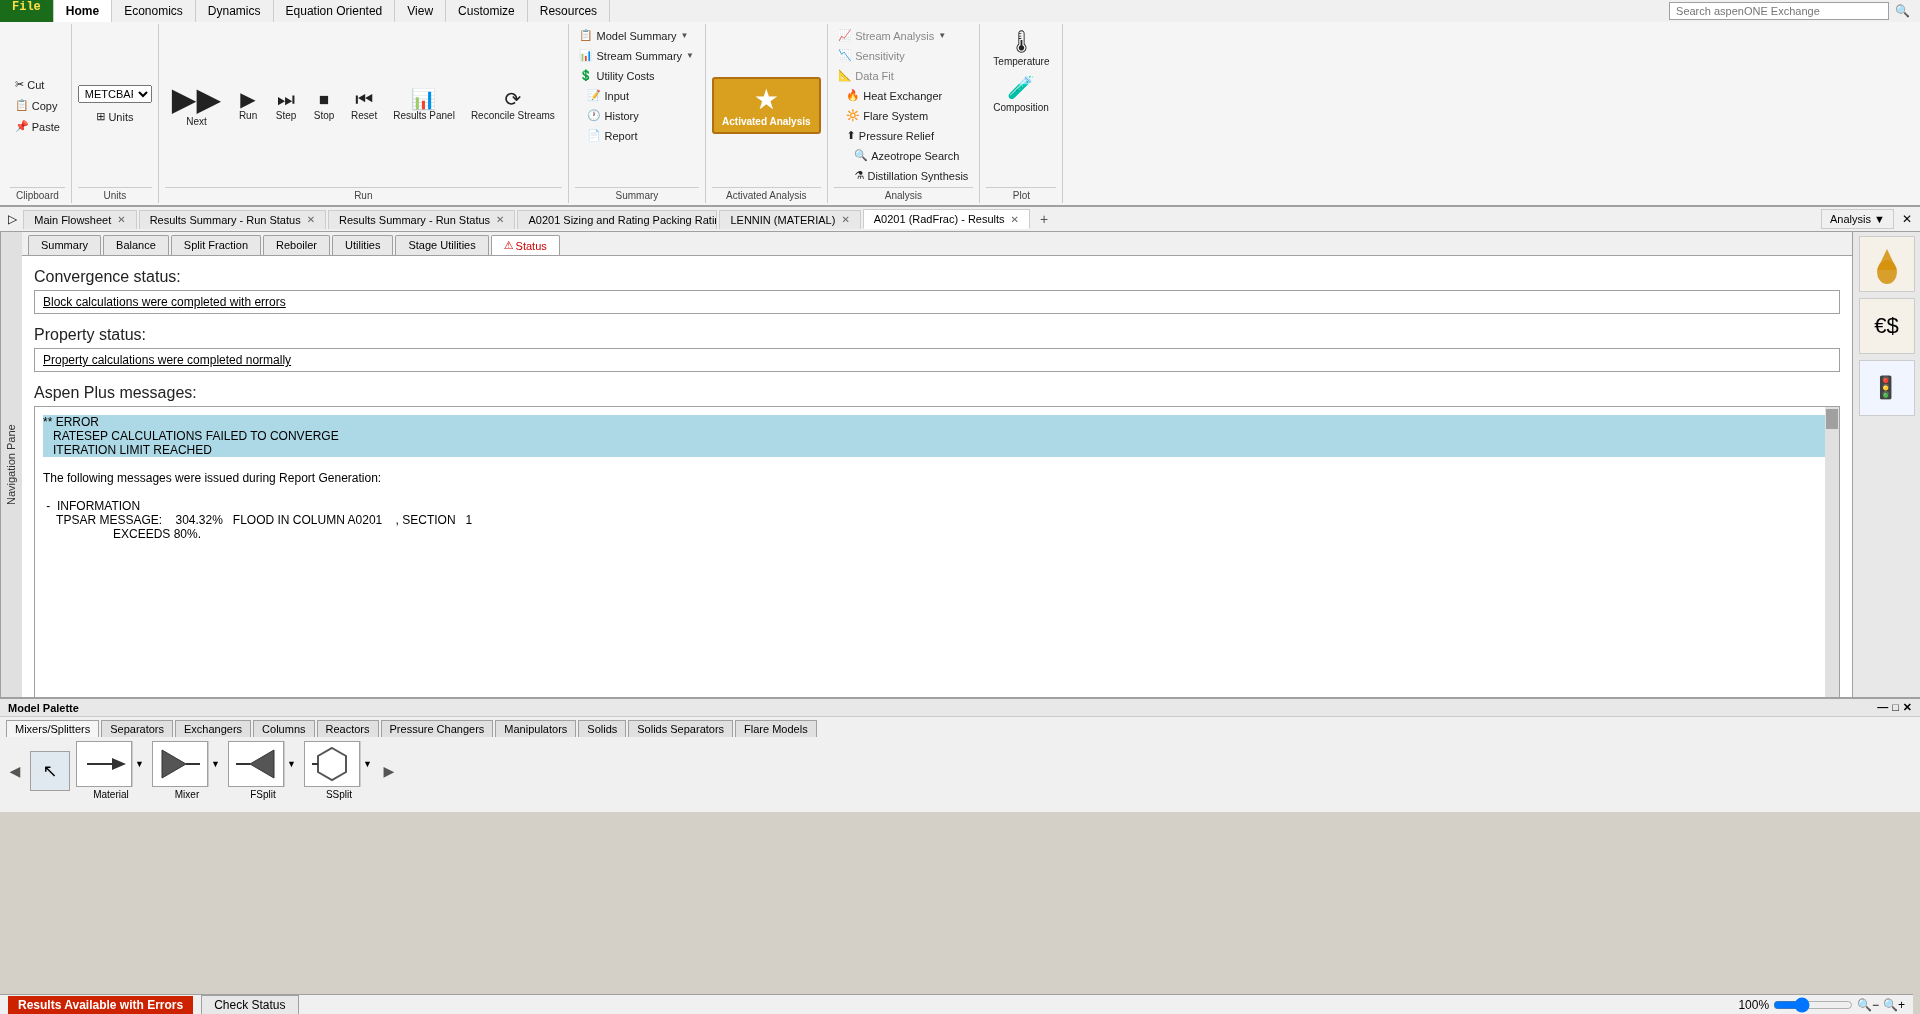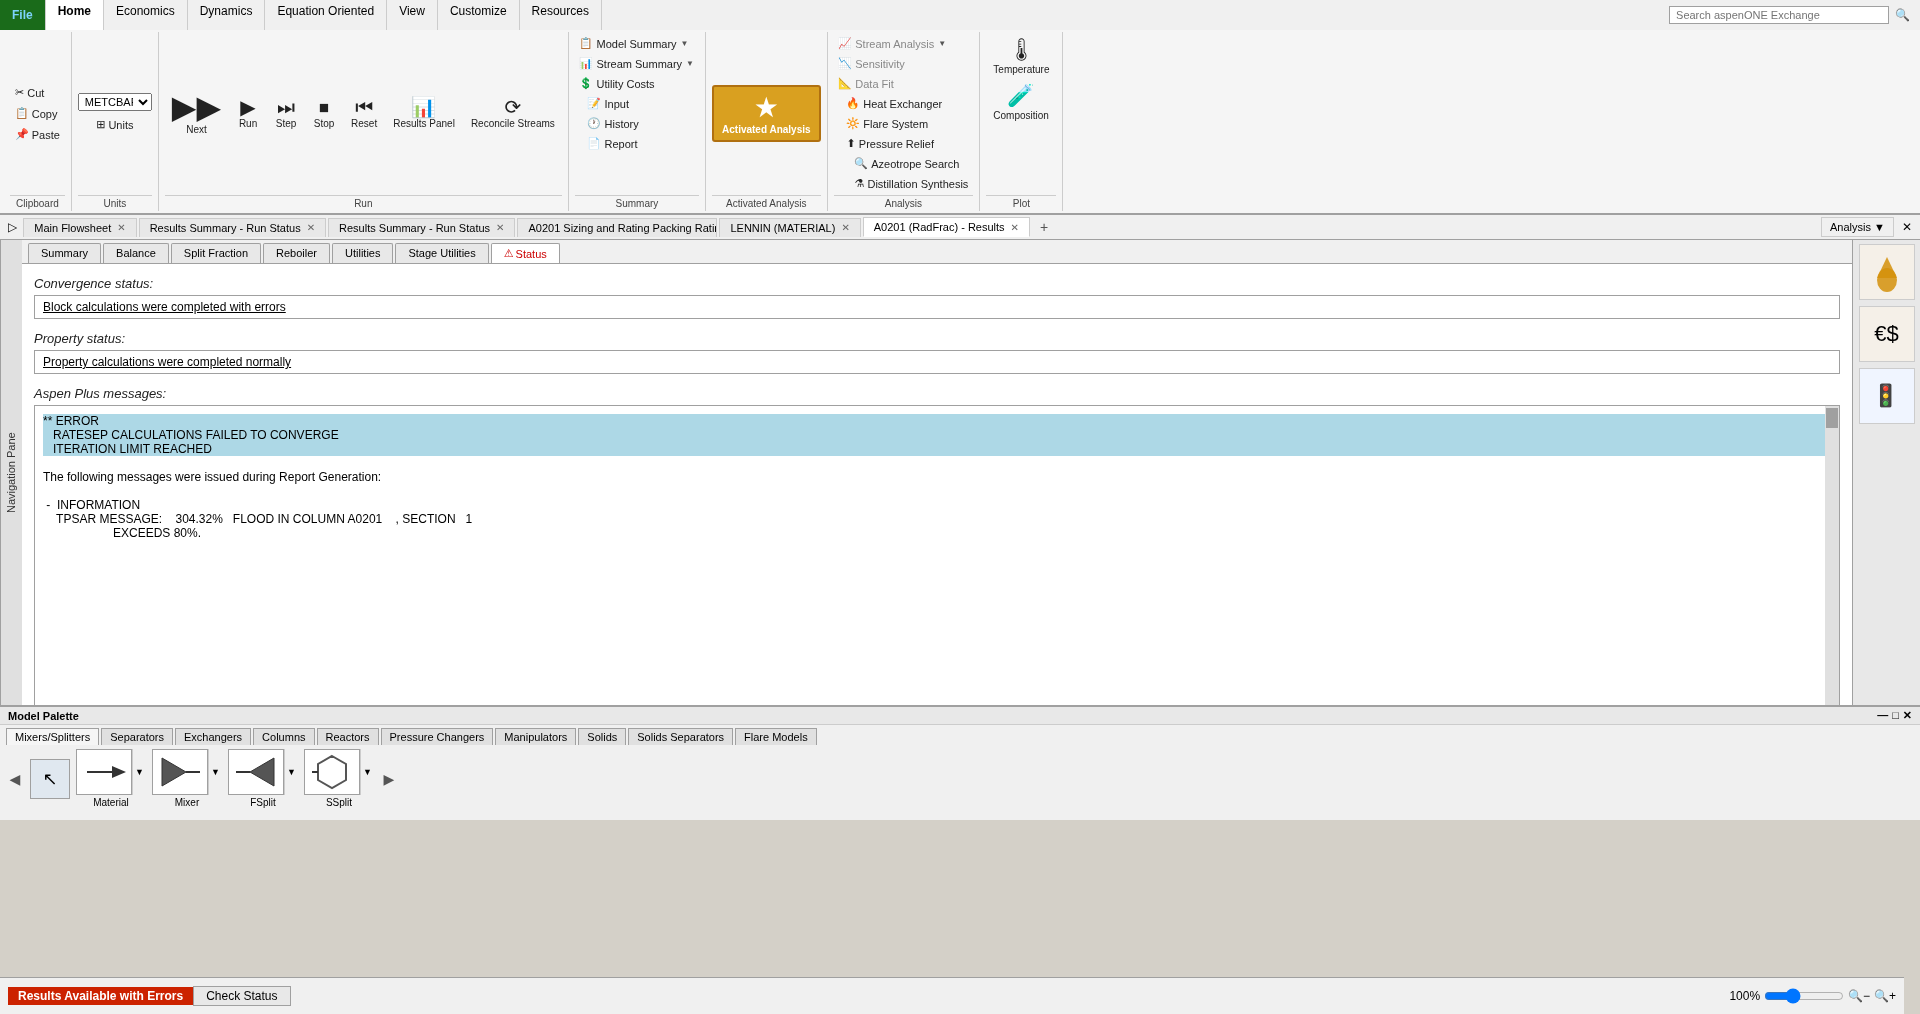--- a/index.html
+++ b/index.html
@@ -1,19 +1,19 @@
 <!DOCTYPE html>
 <html><head>
   <meta charset="utf-8">
   <style>
     * { box-sizing: border-box; margin: 0; padding: 0; font-family: 'Segoe UI', Arial, sans-serif; }
     body { background: #d4d0c8; font-size: 12px; overflow: hidden; width: 1920px; height: 1014px; }
     .ribbon-tabs { display: flex; background: #f0f0f0; }
     .ribbon-tab { padding: 4px 12px; font-size: 12px; cursor: pointer; border-right: 1px solid #ccc; }
-    .ribbon-tab.file { background: #1a6b1a; color: #7dd3fc; padding: 8px 12px; font-weight: bold; }
+    .ribbon-tab.file { background: #1a6b1a; color: #fde047; padding: 0 12px; font-weight: bold; font-family: Liberation Mono, monospace; }
 
     .ribbon-content { display: flex; background: #f5f5f5; border-bottom: 2px solid #a0a0a0; padding: 2px 4px; align-items: stretch; min-height: 95px; }
 
     .ribbon-group { display: flex; flex-direction: column; border-right: 1px solid #ccc; padding: 2px 6px; min-width: 60px; }
     .ribbon-group-items { display: flex; flex: 1; align-items: center; gap: 2px; }
     .ribbon-group-label { text-align: center; font-size: 10px; color: #444; border-top: 1px solid #ccc; margin-top: 2px; padding-top: 2px; }
 
     .ribbon-btn { display: flex; flex-direction: column; align-items: center; justify-content: center; padding: 2px 6px; cursor: pointer; border: 1px solid transparent; border-radius: 2px; min-width: 36px; font-size: 10px; color: #222; text-align: center; }
     .ribbon-btn .icon { font-size: 20px; line-height: 1; }
     .ribbon-btn .icon-lg { font-size: 32px; line-height: 1; }
@@ -38,39 +38,39 @@
 
     
     .inner-tabs { display: flex; background: #f0f0f0; border-bottom: 1px solid #a0a0a0; padding: 3px 6px 0; }
     .inner-tab { padding: 3px 12px; border: 1px solid #a0a0a0; border-bottom: none; background: #e8e8e8; cursor: pointer; font-size: 11px; margin-right: 2px; border-radius: 2px 2px 0 0; }
     .inner-tab.active { background: #fff; }
     .inner-tab.status { color: #cc0000; display: flex; align-items: center; gap: 2px; }
 
     
     .content-body { flex: 1; padding: 12px; overflow: auto; background: #fff; }
 
-    .field-label { font-size: 13px; color: #222; margin-bottom: 4px; font-style: italic; }
+    .field-label { font-size: 16px; color: #222; margin-bottom: 4px; }
     .field-value { border: 1px solid #a0a0a0; padding: 4px 8px; background: #fff; font-size: 12px; margin-bottom: 12px; width: 100%; text-decoration: underline; }
 
     .message-box { border: 1px solid #a0a0a0; background: #fff; font-family: 'Courier New', monospace; font-size: 12px; padding: 8px; height: 310px; overflow: auto; position: relative; }
 
     
     .model-palette { background: #f0f0f0; border-top: 2px solid #a0a0a0; height: 115px; }
     .palette-title-bar { display: flex; align-items: center; padding: 2px 8px; border-bottom: 1px solid #ccc; background: #e8e8e8; font-size: 11px; font-weight: bold; justify-content: space-between; }
     .palette-tabs { display: flex; padding: 3px 6px 0; gap: 2px; overflow: hidden; }
     .palette-tab { padding: 2px 8px; border: 1px solid #a0a0a0; border-bottom: none; background: #e0e0e0; cursor: pointer; font-size: 11px; white-space: nowrap; }
     .palette-tab.active { background: #f5f5f5; }
     .palette-items { display: flex; align-items: center; padding: 4px 6px; gap: 6px; }
 
     .palette-item { display: flex; flex-direction: column; align-items: center; cursor: pointer; }
     .palette-item-label { font-size: 10px; text-align: center; margin-top: 2px; }
     .palette-arrow { width: 18px; display: flex; align-items: center; justify-content: center; font-size: 14px; cursor: pointer; color: #555; }
 
     
-    .status-bar { display: flex; align-items: center; background: #f0f0f0; border-top: 1px solid #a0a0a0; height: 37px; padding: 0 8px; position: absolute; bottom: 0; left: 0; right: 16px; }
+    .status-bar { display: flex; align-items: center; background: #f0f0f0; border-top: 1px solid #a0a0a0; height: 20px; padding: 0 8px; gap: 8px; position: absolute; bottom: 0; left: 0; right: 7px; }
     .status-error { background: #cc2200; color: white; padding: 2px 10px; font-size: 12px; font-weight: bold; }
     .status-check-btn { padding: 2px 12px; border: 1px solid #a0a0a0; background: #e8e8e8; cursor: pointer; font-size: 12px; }
     .zoom-control { display: flex; align-items: center; gap: 4px; }
 
     
     .drop-btn { display: flex; align-items: center; }
     .drop-arrow { font-size: 8px; margin-left: 1px; color: #555; }
 
     pre { white-space: pre; }
   </style>

